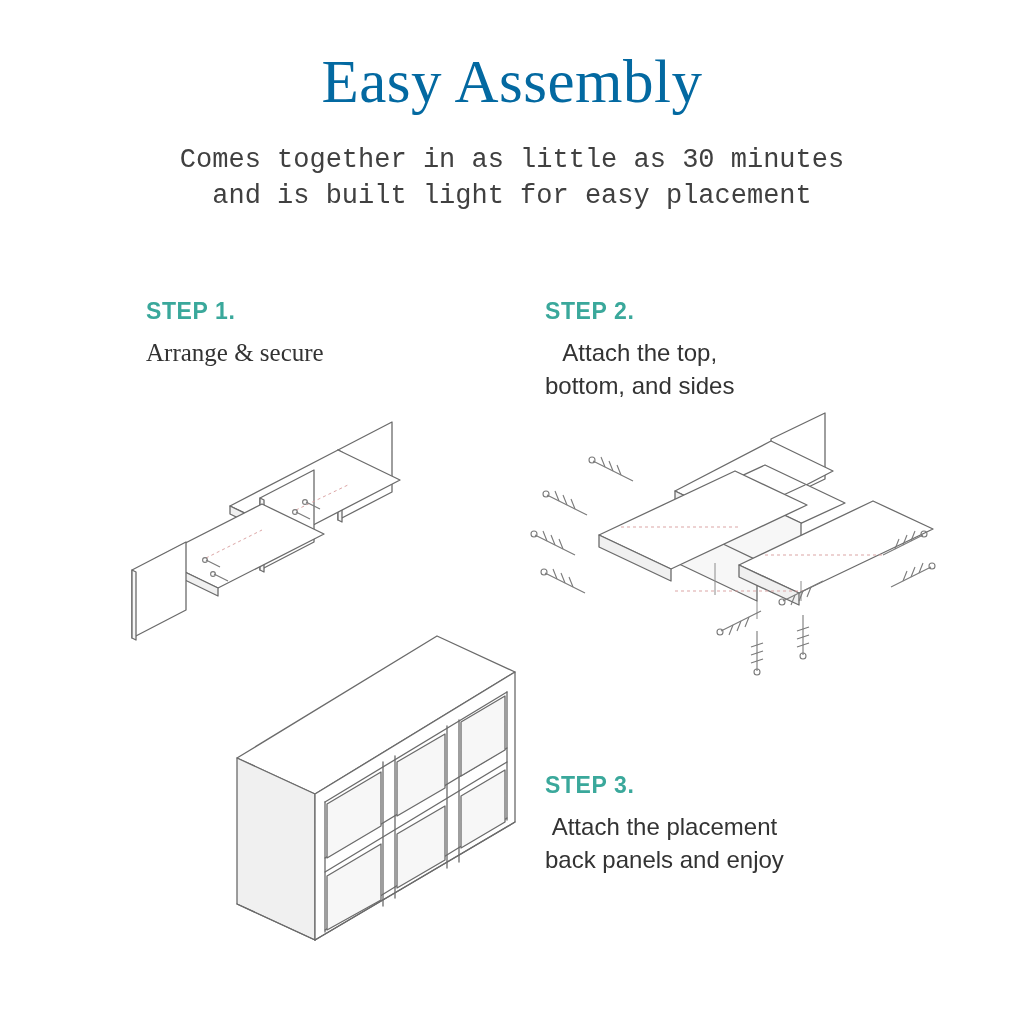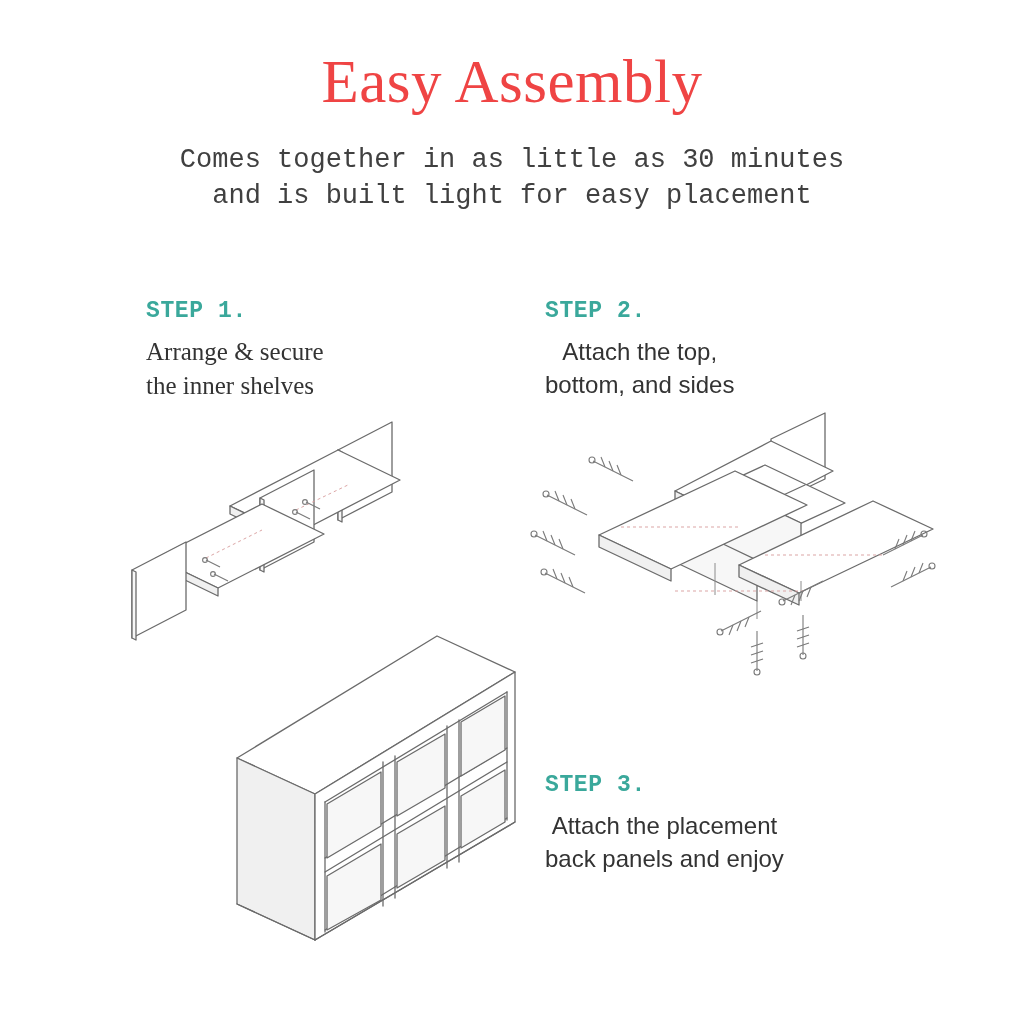--- a/index.html
+++ b/index.html
@@ -26,21 +26,21 @@
   .title {
     position: absolute;
     top: 46px;
     left: 0;
     width: 1024px;
     text-align: center;
     font-family: "Liberation Serif", serif;
     font-size: 61px;
     line-height: 72px;
     font-weight: 400;
-    color: #ef4444;
+    color: #0369a1;
     letter-spacing: 0.5px;
   }
 
   .subtitle {
     position: absolute;
     top: 142px;
     left: 0;
     width: 1024px;
     text-align: center;
     font-size: 27px;
@@ -52,21 +52,21 @@
 
   
   .step {
     position: absolute;
   }
   .step-label {
     font-size: 23px;
     font-weight: bold;
     letter-spacing: 0.6px;
     color: #3aa89b;
-    font-family: Liberation Mono, monospace;
+    font-family: Liberation Sans, sans-serif;
     margin-bottom: 11px;
   }
   .step-text {
     font-family: Liberation Serif, serif;
     font-size: 25px;
     line-height: 34px;
     color: #333333;
   }
   .step-text .l2 { display: block; }
 
@@ -140,21 +140,20 @@
   <div class="title">Easy Assembly</div>
   <div class="subtitle">
     <span class="l1">Comes together in as little as 30 minutes</span>
     <span class="l2">and is built light for easy placement</span>
   </div>
 
   <div class="step" id="step1">
     <div class="step-label">STEP 1.</div>
     <div class="step-text">
       <span class="l1">Arrange &amp; secure</span>
-      <span class="l2">the inner shelves</span>
     </div>
   </div>
 
   <div class="step" id="step2">
     <div class="step-label">STEP 2.</div>
     <div class="step-text">
       <span class="l1">Attach the top,</span>
       <span class="l2">bottom, and sides</span>
     </div>
   </div>

